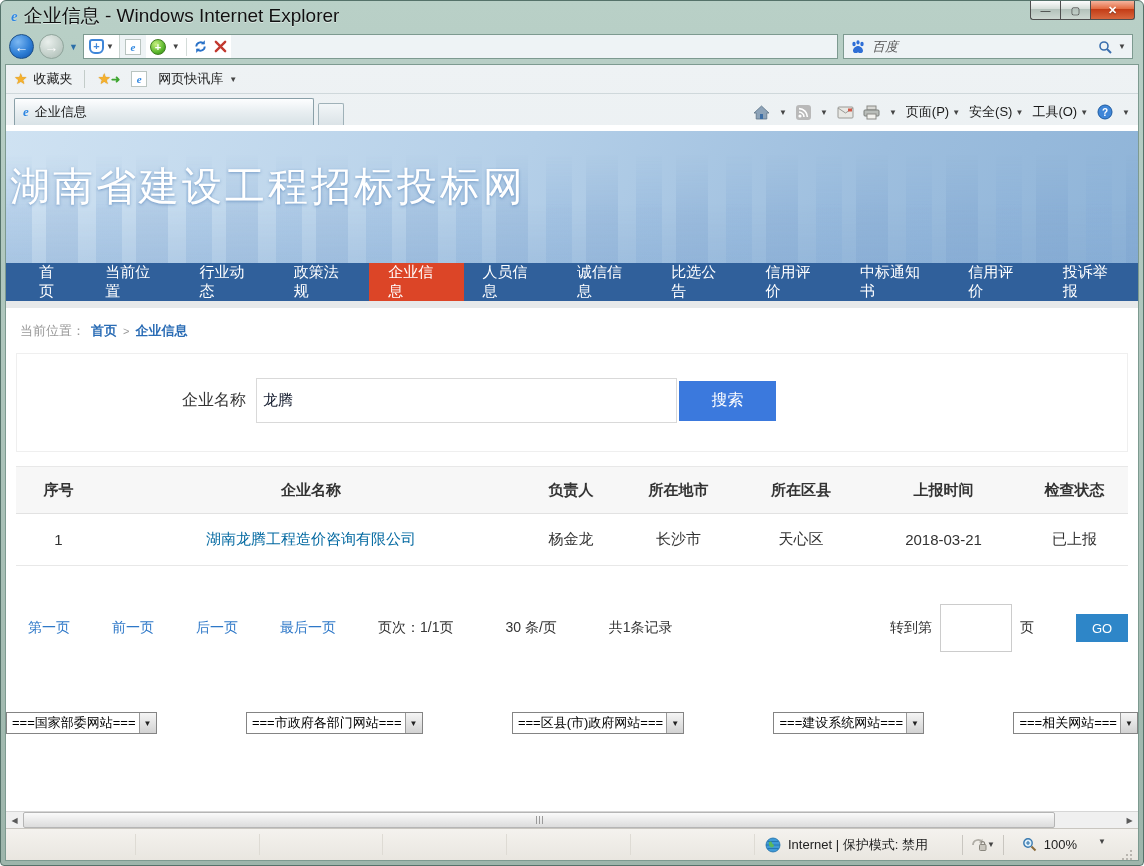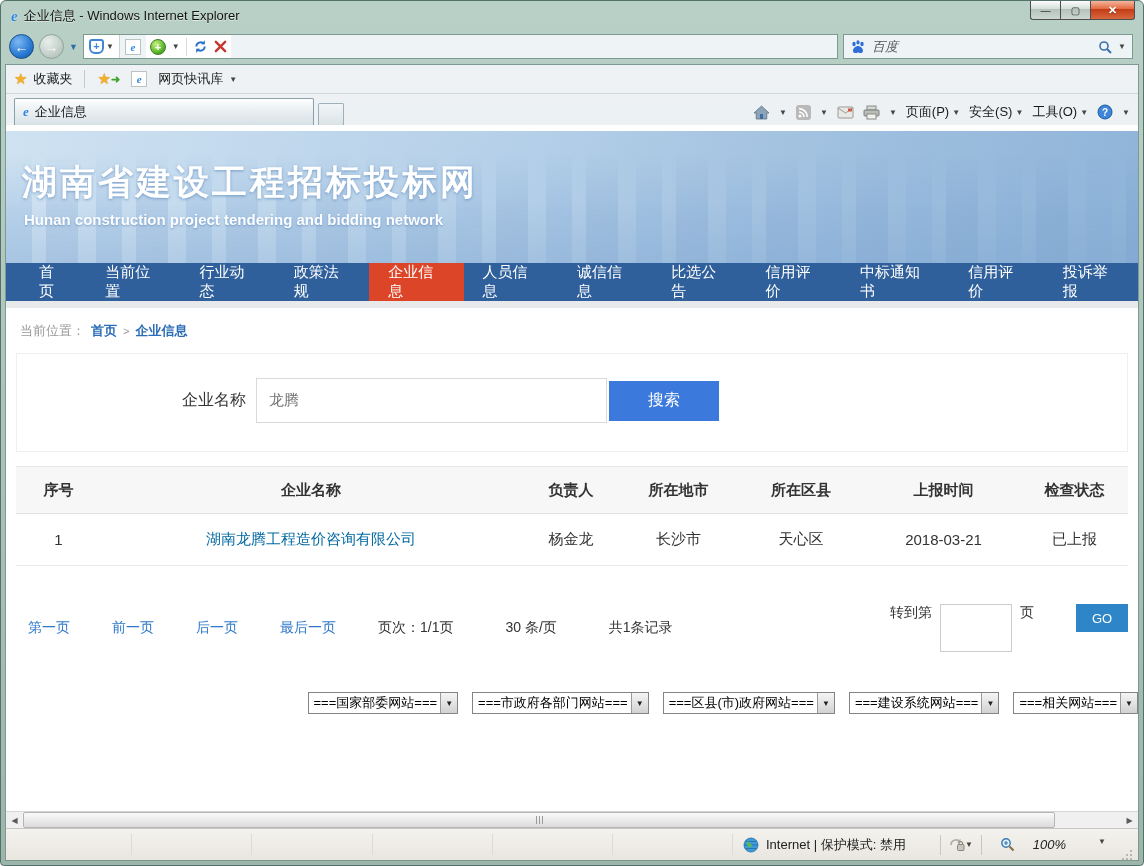--- a/index.html
+++ b/index.html
@@ -5,21 +5,21 @@
   * { margin:0; padding:0; box-sizing:border-box; }
   html,body { width:1144px; height:866px; font-family:"Liberation Sans", sans-serif; }
   .window{
     width:1144px; height:866px; display:flex; flex-direction:column;
     background:linear-gradient(#b9d0c7,#9db5ab);
     border:1px solid #55726a; border-radius:6px 6px 4px 4px; overflow:hidden;
   }
   
   .titlebar{ height:30px; display:flex; align-items:center; padding:0 6px; position:relative; }
   .title-ie{ font:italic bold 15px "Liberation Serif",serif; color:#2e86e0; margin:0 6px 0 4px; text-shadow:0 0 1px #fff; }
-  .title-text{ font-size:13px; color:#111; text-shadow:0 1px 0 rgba(255,255,255,.5); }
+  .title-text{ font-size:19px; color:#111; text-shadow:0 1px 0 rgba(255,255,255,.5); }
   .win-btns{ position:absolute; top:0; right:8px; display:flex; }
   .win-btn{ width:30px; height:19px; border:1px solid #4e4e4e; border-top:none; display:flex; align-items:center; justify-content:center;
     background:linear-gradient(#fdfdfd,#d4ddd8 45%,#b3c2bb 46%,#cdd8d2); color:#333; font-size:10px; }
   .win-btn.min{ border-radius:0 0 0 3px; border-right:none; }
   .win-btn.max{ border-right:none; }
   .win-btn.close{ width:45px; border-radius:0 0 3px 0; background:linear-gradient(#f5b49e,#e2683d 45%,#c33c16 46%,#d8683f); color:#fff; font-size:11px; font-weight:bold; text-shadow:0 1px 1px rgba(0,0,0,.4); }
   
   .addr-row{ height:33px; display:flex; align-items:center; padding:0 10px 2px 8px; gap:5px; }
   .circle-btn{ width:25px; height:25px; border-radius:50%; display:flex; align-items:center; justify-content:center;
     color:#fff; font-size:14px; font-weight:bold; }
@@ -59,63 +59,63 @@
   .cmd-ico svg{ display:block; }
   
   .viewport{ flex:1; background:#fff; overflow:hidden; position:relative; min-height:0; }
   .banner{ margin-top:6px; height:132px; position:relative; overflow:hidden;
     background:linear-gradient(110deg,#cfe2f2 0%,#b4cfe8 45%,#9dbede 75%,#8fb4d8 100%); }
   .banner .city{ position:absolute; inset:0;
     background:
       linear-gradient(rgba(255,255,255,0) 55%, rgba(120,160,205,.25) 100%),
       repeating-linear-gradient(90deg, rgba(130,170,215,.28) 0 26px, rgba(255,255,255,0) 26px 40px, rgba(110,150,200,.22) 40px 72px, rgba(255,255,255,0) 72px 90px);
     -webkit-mask:linear-gradient(#0000 18%, #000 60%); mask:linear-gradient(#0000 18%, #000 60%); }
-  .banner-title{ position:absolute; left:16px; top:28px; font-size:35px; font-weight:bold; color:#fff; letter-spacing:3px; text-shadow:0 1px 3px rgba(60,110,170,.55); }
+  .banner-title{ position:absolute; left:4px; top:28px; font-size:40px; font-weight:normal; color:#fff; letter-spacing:3px; text-shadow:0 1px 3px rgba(60,110,170,.55); }
   .banner-sub{ position:absolute; left:18px; top:80px; font-size:15px; font-weight:bold; color:#fdfeff; text-shadow:0 1px 2px rgba(60,110,170,.5); }
   .mainnav{ height:38px; background:#30609b; display:flex; align-items:stretch; padding-left:14px; }
   .nav-item{ display:flex; align-items:center; padding:0 19px; color:#fff; font-size:15px; cursor:pointer; }
   .nav-item.active{ background:#dc4527; }
   .navstrip{ height:7px; background:#e7e9ea; }
   .breadcrumb{ margin:14px 0 0 14px; font-size:13px; display:flex; align-items:center; gap:6px; }
   .bc-prefix{ color:#999; }
   .bc-link{ color:#2a6cb5; font-weight:bold; }
   .bc-sep{ color:#999; font-size:11px; }
   .search-panel{ margin:13px 10px 0; border:1px solid #efefef; padding:24px 0 28px; }
   .search-row{ display:flex; align-items:center; padding-left:165px; }
   .search-label{ font-size:16px; color:#333; margin-right:10px; }
-  .corp-input{ width:351px; height:45px; border:1px solid #d9d9d9; font-size:15px; padding:0 12px; color:#737373; outline:none; }
-  .search-btn{ width:110px; height:40px; margin-left:2px; background:#3b79dd; color:#fff; border:none; font-size:16px; cursor:pointer; }
+  .corp-input{ width:421px; height:45px; border:1px solid #d9d9d9; font-size:15px; padding:0 6px; color:#0f172a; outline:none; }
+  .search-btn{ width:97px; height:40px; margin-left:2px; background:#3b79dd; color:#fff; border:none; font-size:16px; cursor:pointer; }
   .result-table{ margin:14px 10px 0; border-collapse:collapse; width:calc(100% - 20px); table-layout:fixed; }
   .result-table th{ height:47px; background:#f7f7f7; border-top:1px solid #e8e8e8; border-bottom:1px solid #e2e2e2; font-size:15px; font-weight:bold; color:#333; }
   .result-table td{ height:52px; border-bottom:1px solid #e8e8e8; font-size:15px; color:#333; text-align:center; }
   .corp-link{ color:#0369a1; text-decoration:none; cursor:pointer; }
   .pager{ display:flex; align-items:center; margin:38px 10px 0 22px; font-size:14px; }
   .pg-link{ color:#2e78c8; margin-right:42px; cursor:pointer; }
   .pg-text{ color:#333; margin-right:52px; }
-  .goto{ margin-left:auto; display:flex; align-items:flex-start; gap:8px; }
+  .goto{ margin-left:auto; display:flex; align-items:center; gap:8px; }
   .goto-label{ font-size:14px; color:#333; }
   .goto-input{ width:72px; height:48px; border:1px solid #ccc; outline:none; font-size:14px; text-align:center; }
   .go-btn{ width:52px; height:28px; margin-left:34px; background:#2e86c8; color:#fff; border:none; font-size:13px; cursor:pointer; }
-  .footer-links{ margin-top:40px; display:flex; justify-content:flex-end; gap:14px; }
+  .footer-links{ margin-top:60px; display:flex; justify-content:space-between; gap:14px; }
   .combo{ display:inline-flex; align-items:center; height:22px; border:1px solid #848484; background:#fff; font-size:13px; color:#000; cursor:pointer; }
   .combo .txt{ padding:0 3px 0 5px; white-space:nowrap; }
   .combo .btn{ width:17px; align-self:stretch; background:linear-gradient(#f5f5f5,#d2d2d2); border-left:1px solid #9a9a9a; display:flex; align-items:center; justify-content:center; font-size:8px; color:#222; }
   
   .hscroll{ height:17px; background:#f0f0f0; border-top:1px solid #d6d6d6; display:flex; align-items:stretch; }
   .sb-arrow{ width:17px; display:flex; align-items:center; justify-content:center; color:#5a5a5a; font-size:8px; background:#f0f0f0; }
   .sb-track{ flex:1; display:flex; }
   .sb-thumb{ width:94%; background:linear-gradient(#fafafa,#dcdcdc); border:1px solid #b5b5b5; border-radius:2px; display:flex; align-items:center; justify-content:center; gap:2px; }
   .sb-thumb i{ width:1px; height:8px; background:#9a9a9a; }
   
   .statusbar{ height:32px; background:linear-gradient(#f4f2ee,#e9e6e0); border-top:1px solid #c9c6c0; display:flex; align-items:center; font-size:13px; color:#222; padding:0 6px; }
   .sb-spacer{ flex:1; display:flex; height:100%; }
   .sb-cell{ flex:1; border-right:1px solid #dedbd4; height:70%; align-self:center; }
   .zone{ display:flex; align-items:center; gap:7px; padding:0 26px 0 10px; }
   .sb-sep{ width:1px; height:20px; background:#c9c6c0; margin:0 8px; }
-  .zoom-ctl{ display:flex; align-items:flex-start; gap:18px; padding:0 10px;font-style:italic; }
+  .zoom-ctl{ display:flex; align-items:flex-start; gap:7px; padding:0 10px; }
   .grip{ width:12px; height:12px; margin-left:4px; align-self:flex-end;
     background:radial-gradient(circle at 3px 11px, #b9b6b0 1px, #0000 1.4px),
                radial-gradient(circle at 7px 11px, #b9b6b0 1px, #0000 1.4px),
                radial-gradient(circle at 11px 11px, #b9b6b0 1px, #0000 1.4px),
                radial-gradient(circle at 7px 7px, #b9b6b0 1px, #0000 1.4px),
                radial-gradient(circle at 11px 7px, #b9b6b0 1px, #0000 1.4px),
                radial-gradient(circle at 11px 3px, #b9b6b0 1px, #0000 1.4px); }
 </style>
 </head>
 <body>
@@ -251,21 +251,20 @@
           </span>
         <span class="chev">▼</span>
       </div>
     </div>
 
     <div class="viewport">
 
       <div class="banner">
         <div class="city"></div>
         <div class="banner-title">湖南省建设工程招标投标网</div>
-        <div class="banner-sub">Hunan construction project tendering and bidding network</div>
       </div>
 
       <div class="mainnav">
         <span class="nav-item">首页</span>
         <span class="nav-item">当前位置</span>
         <span class="nav-item">行业动态</span>
         <span class="nav-item">政策法规</span>
         <span class="nav-item active">企业信息</span>
         <span class="nav-item">人员信息</span>
         <span class="nav-item">诚信信息</span>

